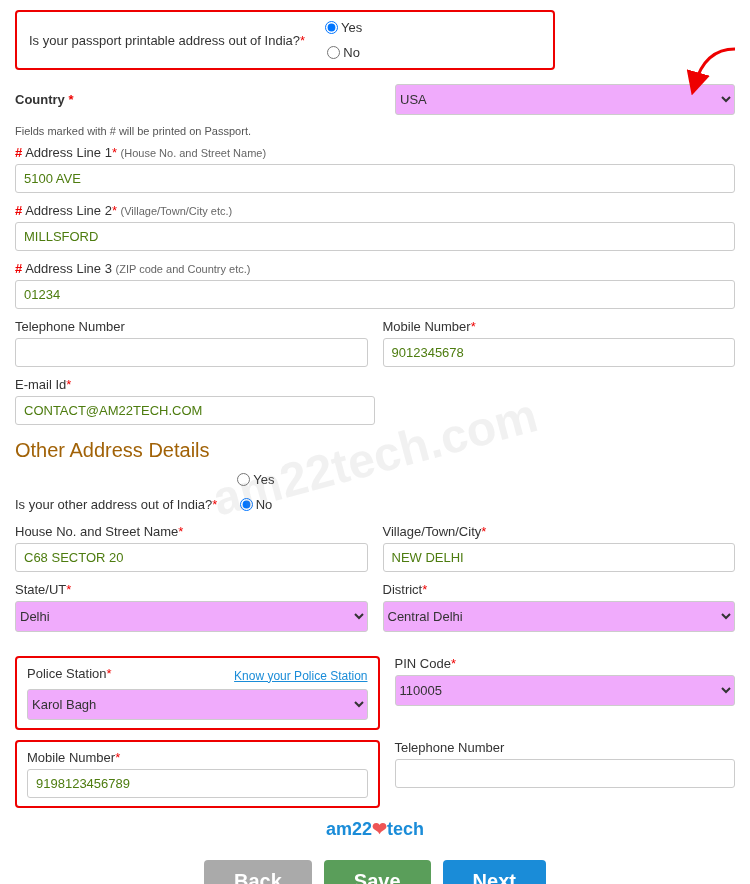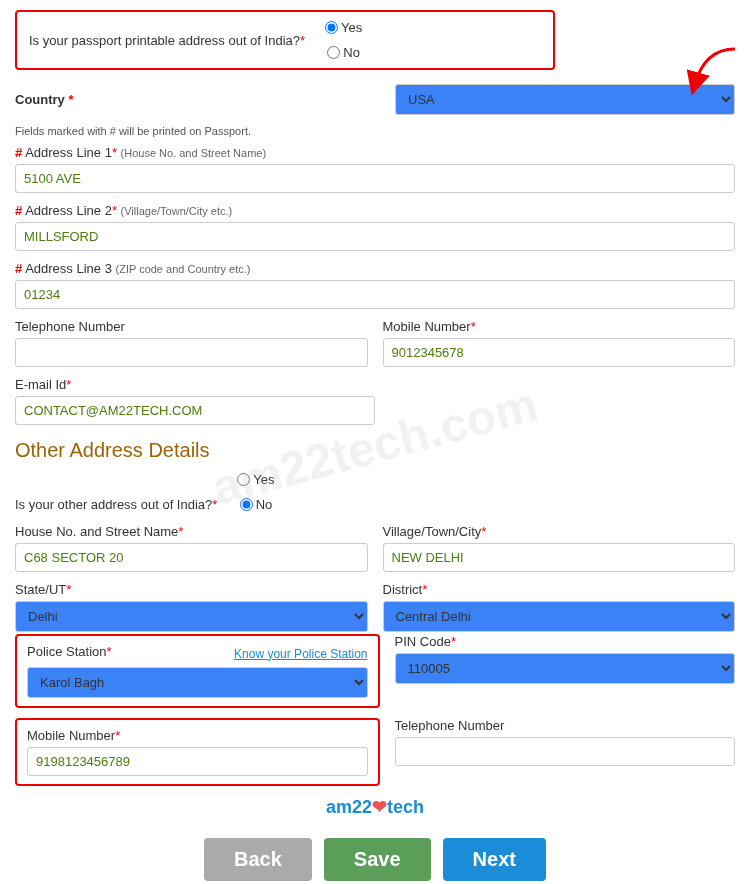--- a/index.html
+++ b/index.html
@@ -62,26 +62,26 @@
     input[type="text"], input[type="email"] {
       width: 100%;
       padding: 6px 8px;
       border: 1px solid #ccc;
       border-radius: 3px;
       font-size: 13px;
       color: #4d7c0f;
     }
     select {
       width: 100%;
-      padding: 6px 8px;
+      padding: 6px 0;
       border: 1px solid #ccc;
       border-radius: 3px;
       font-size: 13px;
       color: #333;
-      background: #3b82f6;
+      background: #f0abfc;
     }
     .two-col {
       display: flex;
       gap: 15px;
     }
     .two-col > div { flex: 1; }
     .country-label {
       font-size: 13px;
       font-weight: bold;
       min-width: 80px;
@@ -273,21 +273,21 @@
       <input type="text" value="C68 SECTOR 20" style="">
     </div>
     <div>
       <div class="field-label">
         <span>Village/Town/City</span><span class="required">*</span>
       </div>
       <input type="text" value="NEW DELHI" style="">
     </div>
   </div>
 
-  <div class="two-col" style="margin-bottom:2px;">
+  <div class="two-col" style="margin-bottom:24px;">
     <div>
       <div class="field-label">
         <span>State/UT</span><span class="required">*</span>
       </div>
       <select>
         <option>Delhi</option>
         <option>Maharashtra</option>
         <option>Karnataka</option>
         <option>Tamil Nadu</option>
       </select>

